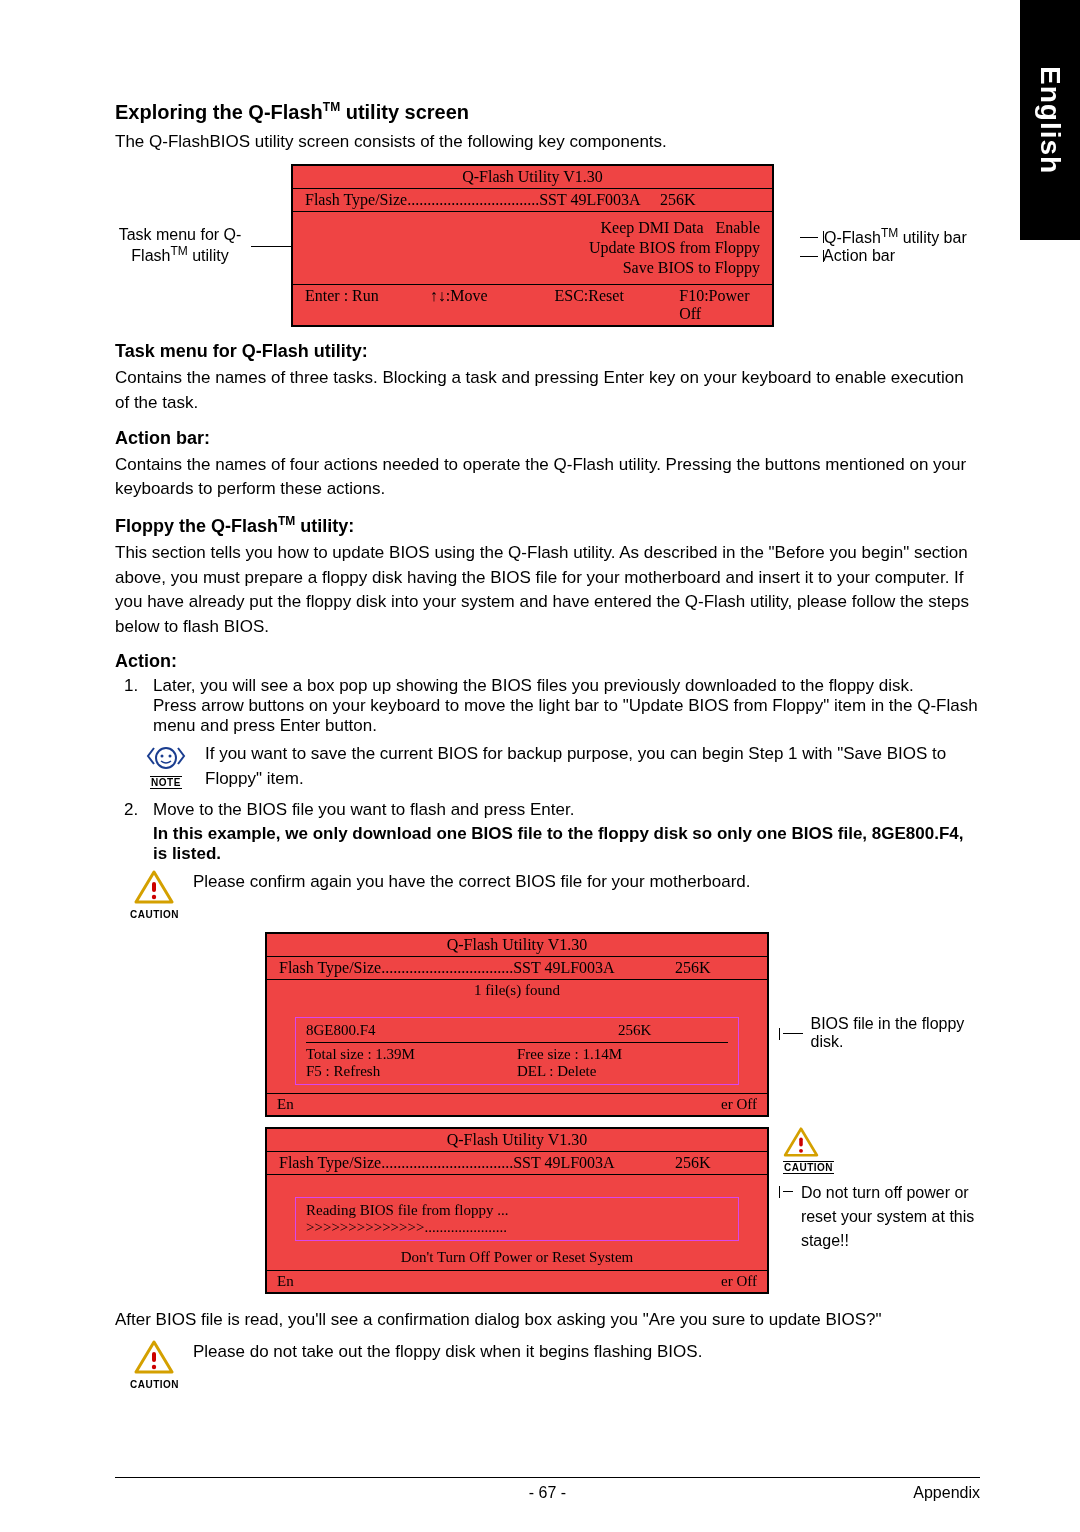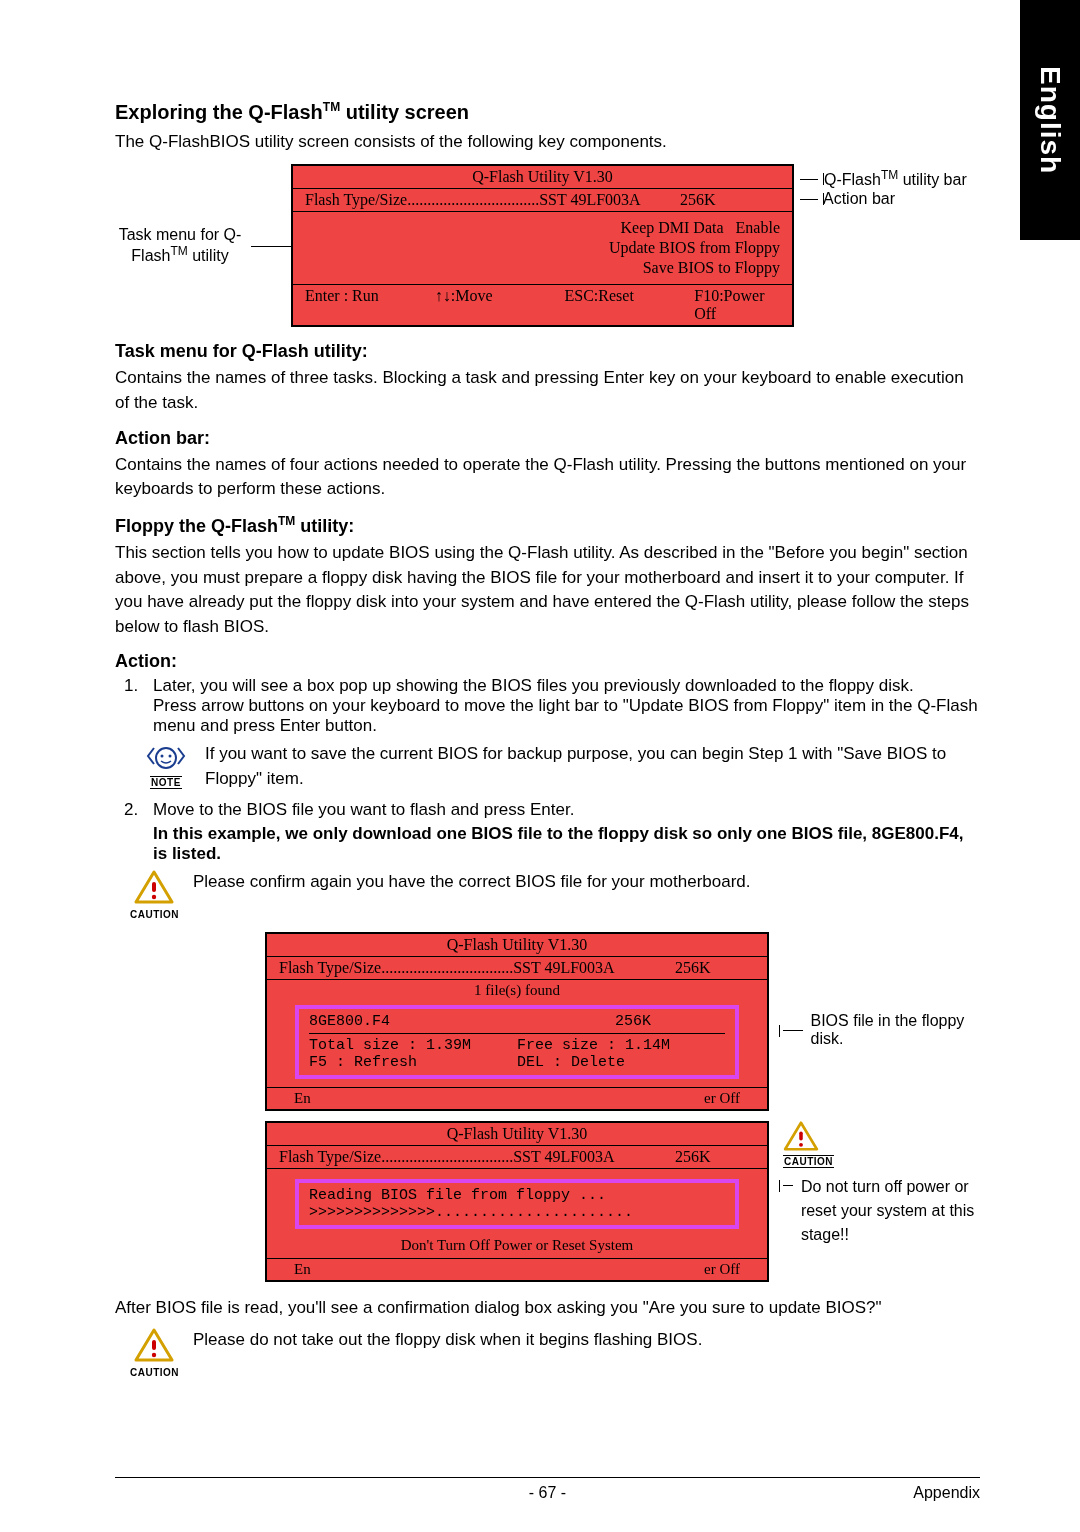--- a/index.html
+++ b/index.html
@@ -70,22 +70,22 @@
     display: flex;
     flex-direction: column;
     justify-content: center;
     padding-right: 6px;
   }
   .diagram1 .right-label {
     width: 180px;
     font-size: 16px;
     display: flex;
     flex-direction: column;
-    justify-content: flex-start;
-    padding-left: 6px;
+    justify-content: center;
+    padding-left: 26px;
   }
   .connector {
     width: 40px;
     position: relative;
   }
   .connector::before {
     content: "";
     position: absolute;
     top: 50%;
     left: 0;
@@ -140,24 +140,24 @@
     display:flex;
     flex-direction:column;
     justify-content:center;
   }
   .right-anno .conn-row {
     display:flex;
     align-items:center;
   }
 
   .inner-box {
-    margin: 4px 28px 8px 28px;
-    border:4px solid #d946ef;
+    margin: 16px 28px 8px 28px;
+    border:1px solid #d946ef;
     padding:4px 10px;
-    font-family:Liberation Mono, monospace;
+    font-family:Liberation Serif, serif;
     font-size:15px;
   }
   .inner-box .irow { display:flex; }
   .inner-box .irow .l { flex:1; }
   .inner-box .irow .r { width:110px; }
 
   .footer {
     position:absolute;
     bottom: 30px;
     left: 115px;
@@ -173,21 +173,21 @@
   .diagram3-wrap { align-items:flex-start; position:relative; }
   .right-anno3 {
     padding-left: 14px;
     width:210px;
     font-size:16px;
   }
   .right-anno3 .caution-mini { margin-bottom:6px; }
   .right-anno3 .caution-mini svg { display:block; }
   .right-anno3 .caution-mini .icon-label { font-size:10px; font-weight:bold; }
   .bg-action-row {
-    display:flex; padding:2px 27px; font-family:"Times New Roman",serif; font-size:15px;
+    display:flex; padding:2px 10px; font-family:"Times New Roman",serif; font-size:15px;
   }
   .bg-action-row .l { flex:0 0 30px; overflow:hidden; white-space:nowrap; }
   .bg-action-row .r { flex:0 0 50px; overflow:hidden; white-space:nowrap; text-align:right;}
   .bg-action-row .gap { flex:1; }
 </style>
 </head>
 <body>
 
 <div class="page">
 

